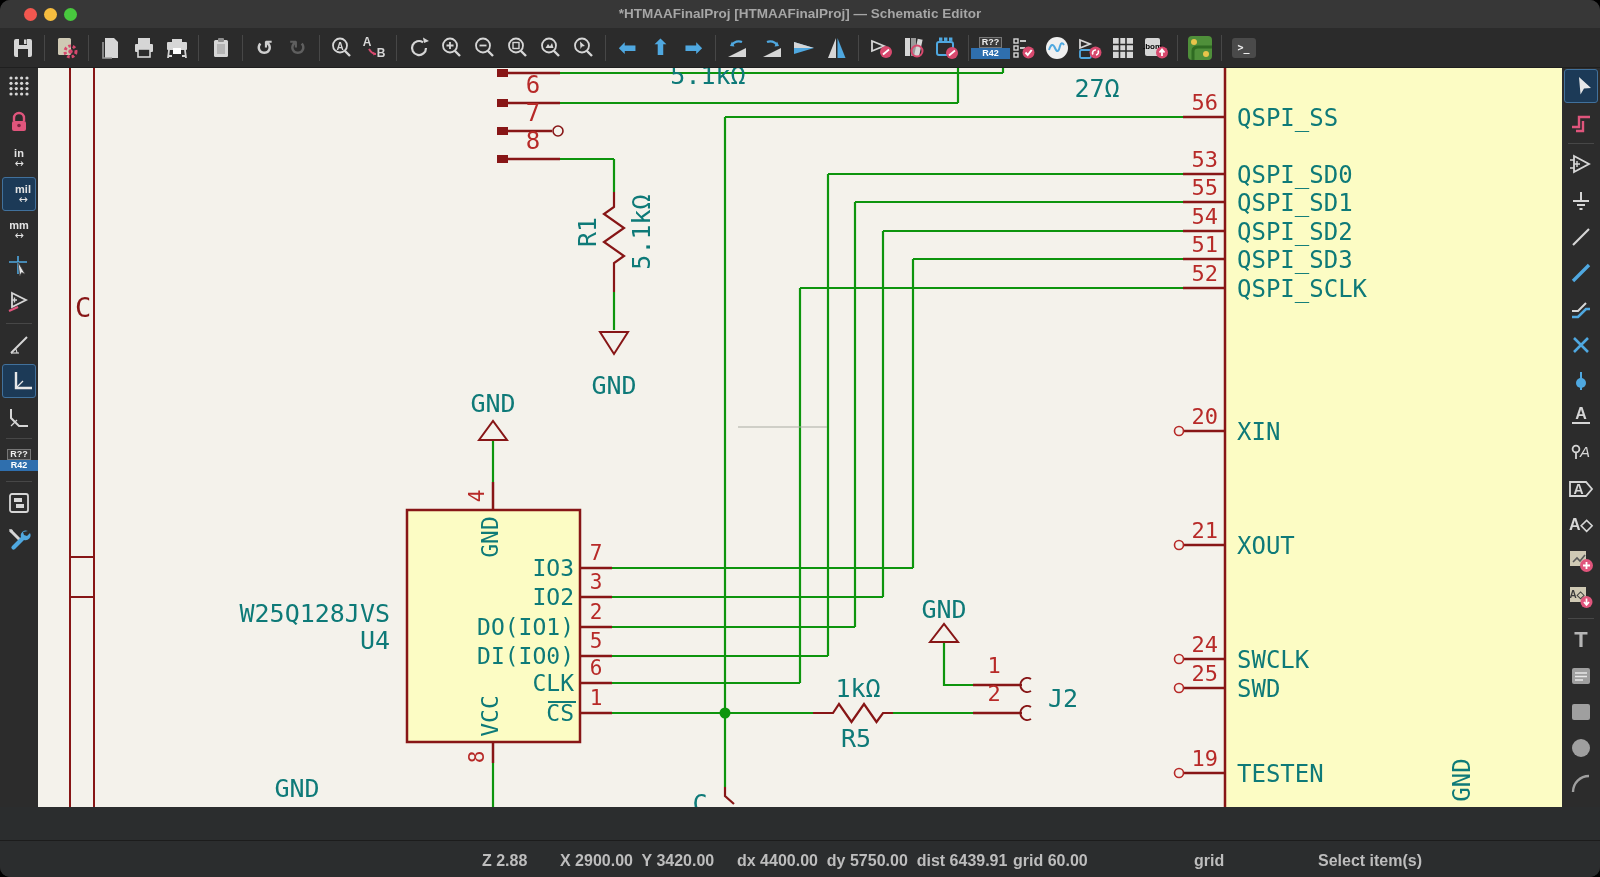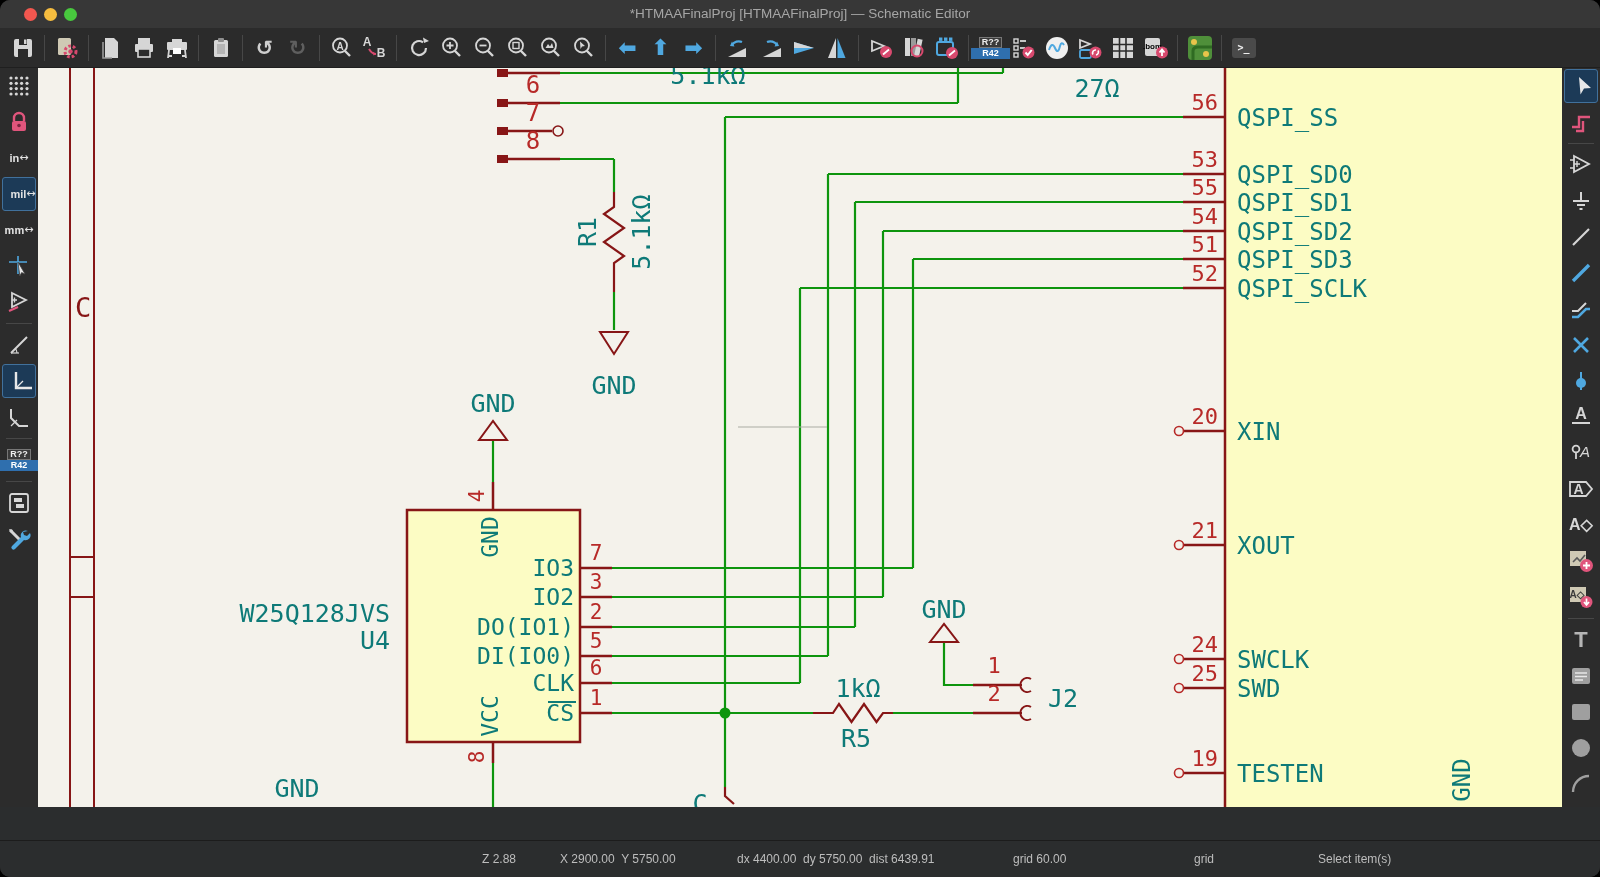--- a/index.html
+++ b/index.html
@@ -4,21 +4,21 @@
 <style>
   html,body{margin:0;padding:0;background:#000;font-family:"Liberation Sans",sans-serif;}
   .window{position:relative;width:1600px;height:877px;background:#2c2c2c;border-radius:10px;overflow:hidden;}
   
   .titlebar{position:absolute;left:0;top:0;width:1600px;height:28px;background:#373737;}
   .tl{position:absolute;top:8px;width:13px;height:13px;border-radius:50%;}
   .tl.red{left:24px;background:#f2574f;}
   .tl.yellow{left:44px;background:#f6bd3f;}
   .tl.green{left:64px;background:#48c83e;}
   .title{position:absolute;left:0;top:0;width:100%;height:28px;line-height:28px;text-align:center;
-         color:#a6a6a6;font-size:13.5px;font-weight:normal;}
+         color:#a6a6a6;font-size:13.5px;font-weight:bold;}
   
   .toolbar-top{position:absolute;left:0;top:28px;width:1600px;height:40px;background:#2b2b2b;
                display:flex;align-items:center;padding-left:6px;box-sizing:border-box;border-bottom:1px solid #1f1f1f;}
   .tcell{width:33px;height:34px;display:flex;align-items:center;justify-content:center;flex:none;}
   .tdiv{width:1px;height:26px;background:#474747;margin:0 5px;flex:none;}
   .ic{display:block;}
   .navarrow{font-size:22px;font-weight:bold;color:#4fa8e0;font-family:"DejaVu Sans",sans-serif;}
   .uglyph{font-size:21px;font-weight:bold;color:#cfcfcf;font-family:"DejaVu Sans",sans-serif;}
   .uglyph.dim{color:#5f5f5f;}
   .anno{display:flex;flex-direction:column;line-height:1;align-items:center;}
@@ -28,32 +28,32 @@
   .term{width:24px;height:20px;background:#4a4a4a;border-radius:3px;color:#eee;font-size:10px;font-weight:bold;
         display:flex;align-items:center;justify-content:center;font-family:"DejaVu Sans Mono",monospace;}
   
   .toolbar-left{position:absolute;left:0;top:68px;width:38px;height:739px;background:#2c2c2c;
                 display:flex;flex-direction:column;align-items:center;}
   .toolbar-right{position:absolute;right:0;top:68px;width:38px;height:739px;background:#2c2c2c;
                  display:flex;flex-direction:column;align-items:center;}
   .lcell{width:34px;height:34px;margin:1px 0;display:flex;align-items:center;justify-content:center;
          flex:none;border-radius:3px;box-sizing:border-box;}
   .lcell.sel{background:#1c3a57;border:1px solid #41719c;padding-left:8px;}
-  .unit{display:flex;flex-direction:row;align-items:center;line-height:1;color:#e3e3e3;}
+  .unit{display:flex;flex-direction:column;align-items:center;line-height:1;color:#e3e3e3;}
   .unit .u1{font-size:11px;font-weight:bold;}
   .unit .u2{font-size:11px;margin-top:-1px;font-family:"DejaVu Sans",sans-serif;}
   .sdiv{width:26px;height:1px;background:#474747;margin:3px 0;flex:none;}
   
   .canvas{position:absolute;left:38px;top:68px;width:1524px;height:739px;background:#f4f2eb;overflow:hidden;}
   .canvas svg{display:block;}
   text.sch{font-family:"DejaVu Sans Mono",monospace;}
   
   .statusbar{position:absolute;left:0;top:807px;width:1600px;height:70px;background:#2b2d2e;}
   .statusbar .hairline{position:absolute;left:0;top:33px;width:100%;height:1px;background:#1c1c1c;}
-  .sitem{position:absolute;top:45px;color:#bdbdbd;font-size:12px;white-space:pre;}
+  .sitem{position:absolute;top:45px;color:#bdbdbd;font-size:16px;white-space:pre;font-weight:bold;}
 </style>
 </head>
 <body>
 
 <div class="window">
 
   <div class="titlebar">
     <div class="tl red"></div>
     <div class="tl yellow"></div>
     <div class="tl green"></div>
@@ -704,20 +704,20 @@
     <div class="lcell">
         <svg class="ic" width="24" height="24">
           <path d="M4,20 a16,16 0 0,1 16,-16" fill="none" stroke="#9f9f9f" stroke-width="2.4"></path>
         </svg>
       </div>
   </div>
 
   <div class="statusbar">
     <div class="hairline"></div>
     <span class="sitem" style="left:482px">Z 2.88</span>
-    <span class="sitem" style="left:560px">X 2900.00  Y 5750.00</span>
+    <span class="sitem" style="left:560px">X 2900.00  Y 3420.00</span>
     <span class="sitem" style="left:737px">dx 4400.00  dy 5750.00  dist 6439.91</span>
     <span class="sitem" style="left:1013px">grid 60.00</span>
     <span class="sitem" style="left:1194px">grid</span>
     <span class="sitem" style="left:1318px">Select item(s)</span>
   </div>
 
 </div>
 
 </body></html>

